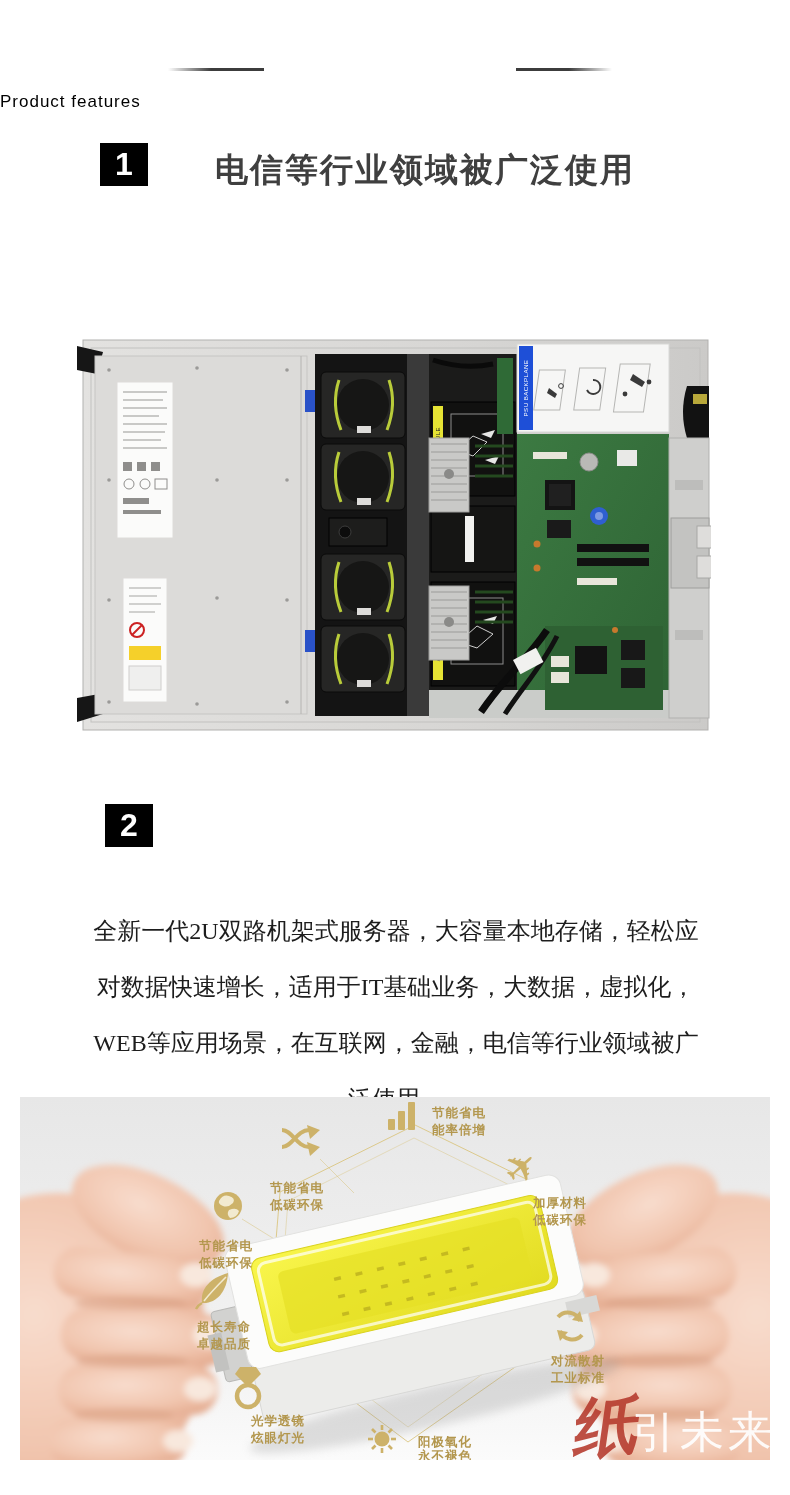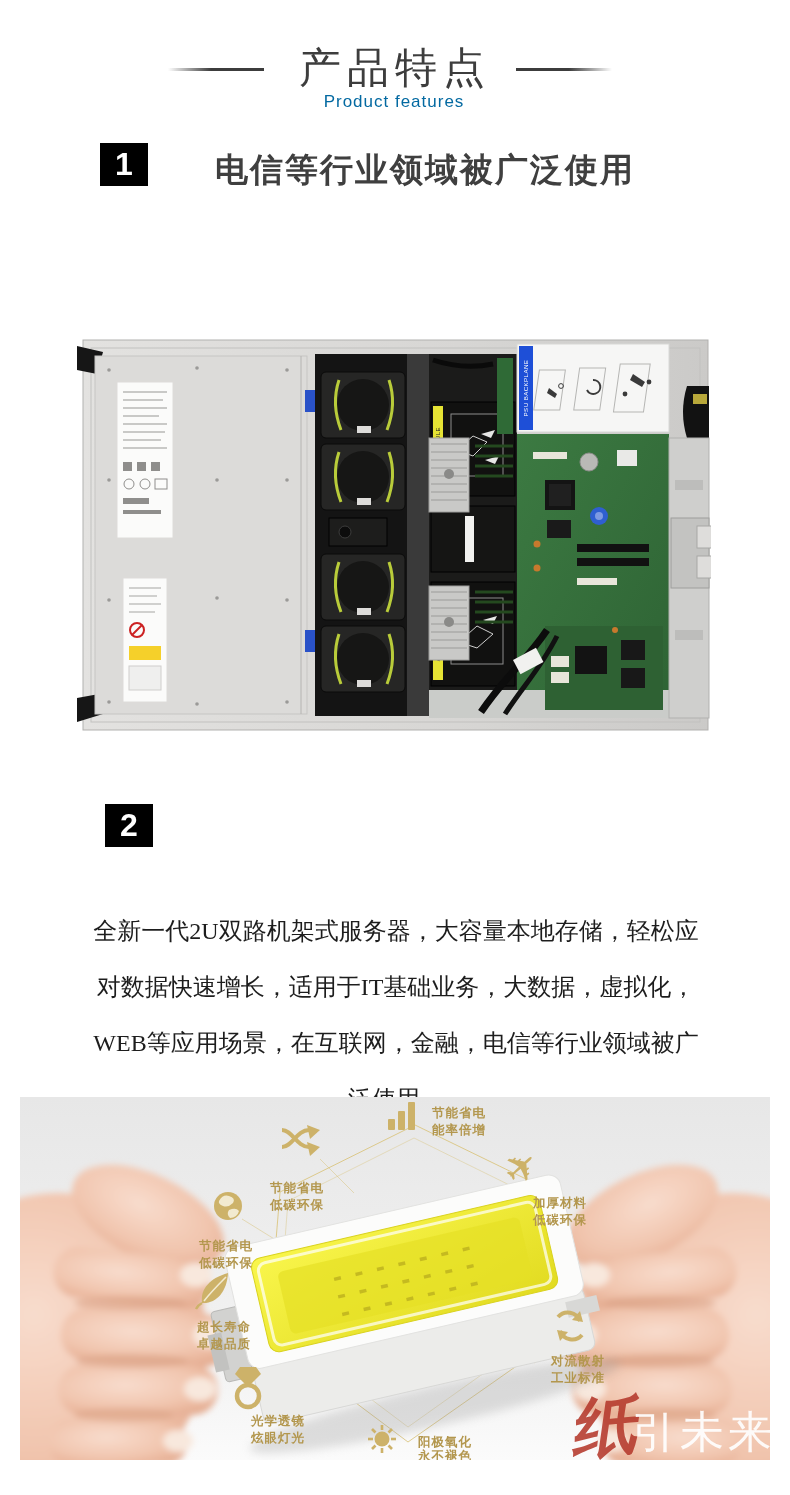--- a/index.html
+++ b/index.html
@@ -1,22 +1,22 @@
 <!DOCTYPE html>
 <html><head>
 <meta charset="utf-8">
 <style>
   html,body{margin:0;padding:0;background:#ffffff;}
   .page{position:relative;width:790px;height:1495px;background:#ffffff;overflow:hidden;
         font-family:"Liberation Sans","DejaVu Sans",sans-serif;}
   
   .hdr-title{position:absolute;top:40px;left:0;right:0;text-align:center;
              font-size:42px;letter-spacing:6px;color:#3d3d3d;font-weight:400;}
-  .hdr-sub{position:absolute;top:92px;left:0;right:2px;text-align:center;
-           font-size:17px;color:#0369a1;letter-spacing:1px;}
+  .hdr-sub{position:absolute;top:92px;left:0;right:2px;text-align:left;
+           font-size:17px;color:#000000;letter-spacing:1px;}
   .hdr-line{position:absolute;top:68px;height:3px;width:96px;}
   .hdr-line.l{left:168px;background:linear-gradient(to left,#3c3c3c 55%,rgba(60,60,60,0));}
   .hdr-line.r{left:516px;background:linear-gradient(to right,#3c3c3c 55%,rgba(60,60,60,0));}
   
   .numbox{position:absolute;width:48px;height:43px;background:#000;color:#fff;
           display:flex;align-items:center;justify-content:center;
           font-size:32px;font-weight:bold;}
   .numbox.n1{left:100px;top:143px;}
   .numbox.n2{left:105px;top:804px;}
   .sec-heading{position:absolute;left:120px;right:60px;text-align:center;
@@ -35,21 +35,20 @@
   
   .figure-wrap{position:absolute;left:20px;top:1097px;width:750px;height:363px;}
 </style>
 </head>
 <body>
 
 <div class="page">
 
   <div class="hdr-line l"></div>
   <div class="hdr-line r"></div>
-  <div class="hdr-title">产品特点</div>
   <div class="hdr-sub">Product features</div>
 
   <div class="numbox n1">1</div>
   <div class="sec-heading h1">电信等行业领域被广泛使用</div>
 
   <div class="server-wrap">
   <svg width="634" height="406" viewBox="0 0 634 406">
     <defs>
       <linearGradient id="panel" x1="0" y1="0" x2="1" y2="0">
         <stop offset="0" stop-color="#e3e2e0"></stop>

